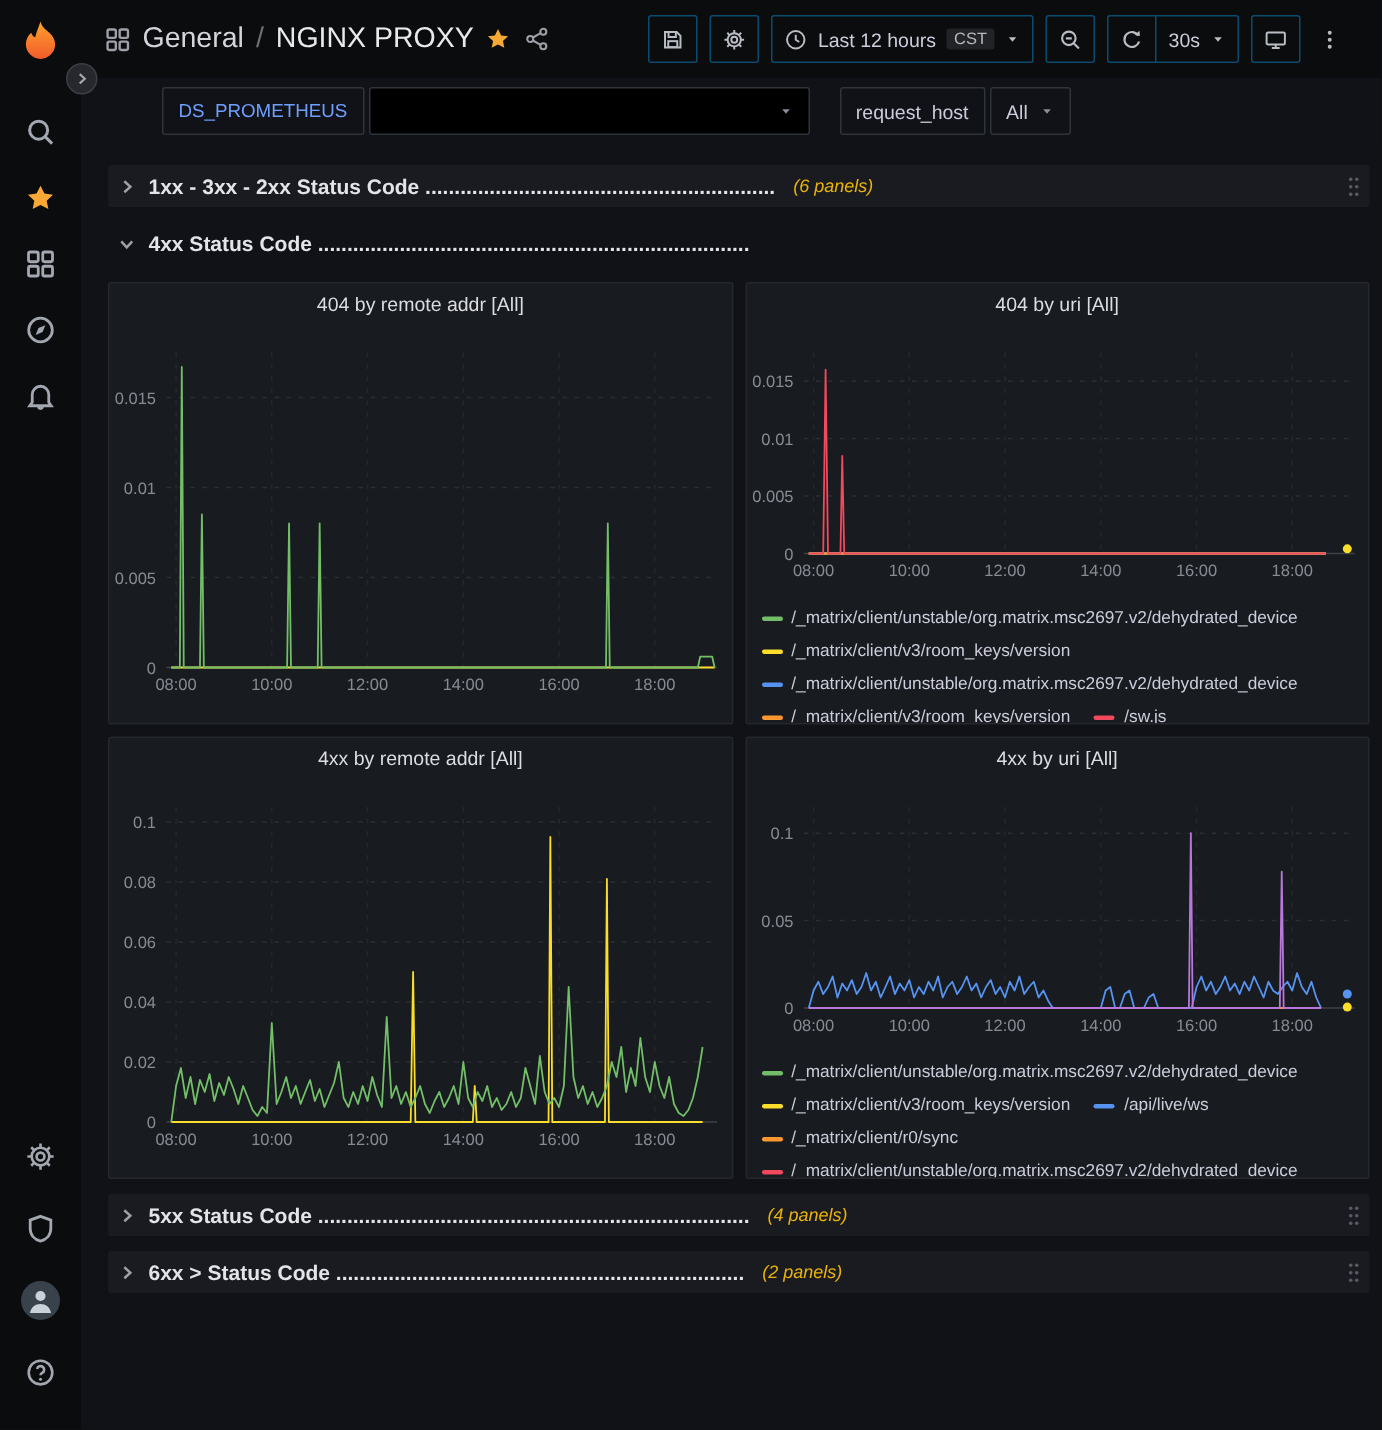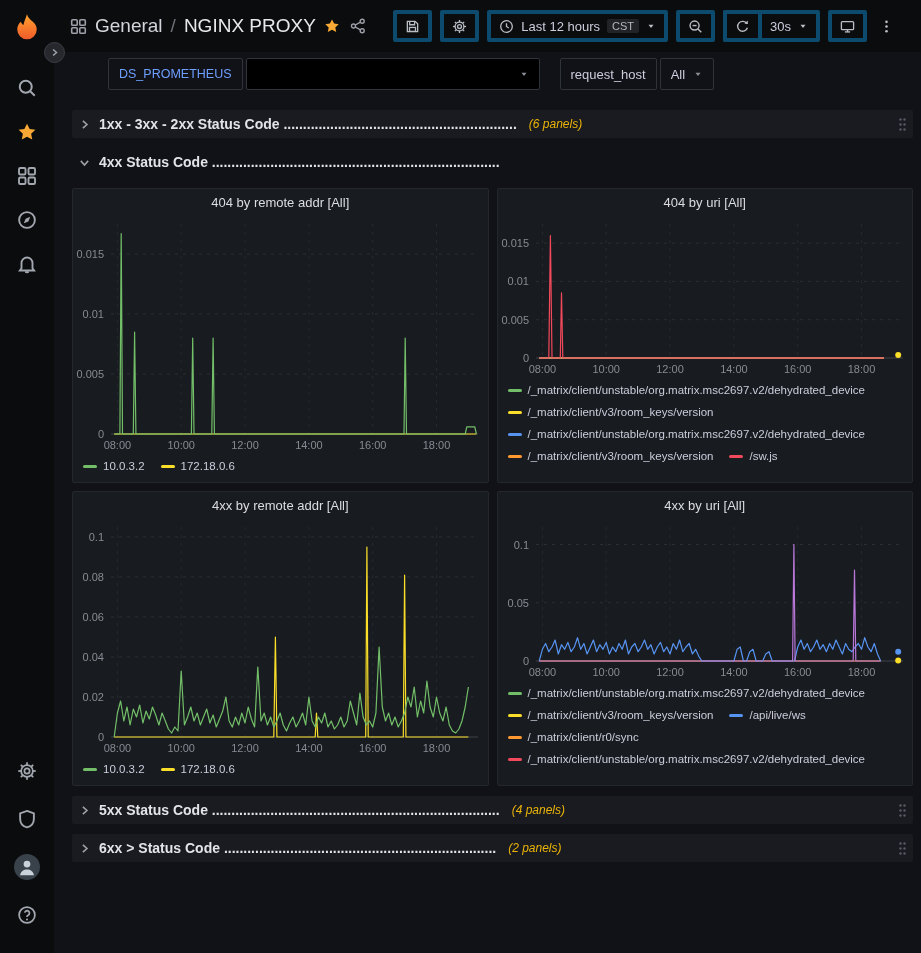--- a/index.html
+++ b/index.html
@@ -53,21 +53,21 @@
   .crumb-sep { color: #6e7076; }
   .crumb-title { color: #e8e9ec; font-weight: 500; cursor: pointer; }
   .fav-star { color: #f8a834; display: flex; cursor: pointer; }
   .fav-star svg { width: 16px; height: 16px; }
   .share { color: #9da0a8; display: flex; cursor: pointer; margin-left: 2px; }
   .share svg { width: 16px; height: 16px; }
 
   .toolbar { display: flex; align-items: center; }
   .tbtn {
     height: 32px; min-width: 32px; padding: 0 8px; margin-left: 8px;
-    background: transparent; border: 4px solid #0c4a6e; border-radius: 2px;
+    background: transparent; border: 1px solid #0c4a6e; border-radius: 2px;
     color: #ccccdc; display: flex; align-items: center; gap: 7px;
     font-size: 13px; font-family: inherit; cursor: pointer;
   }
   .tbtn svg { width: 15px; height: 15px; color: #b9bdc4; flex: 0 0 auto; }
   .tbtn .caret svg { width: 10px; height: 10px; }
   .tz-chip {
     font-size: 11px; color: #b4b7bd; background: rgba(204,204,220,0.12);
     padding: 1px 5px; border-radius: 2px;
   }
   .split { display: flex; margin-left: 8px; }
@@ -107,21 +107,21 @@
   .r1 { margin: 8px 0 10px; }
   .r4xx { margin: 8px 0 12px; }
   .r5 { margin: 10px 0 10px; }
   .r6 { margin: 0; }
 
   .panel-row {
     display: grid; grid-template-columns: 1fr 1fr; gap: 8px; margin-bottom: 8px;
   }
   .panel {
     background: #181b1f; border: 1px solid #24272c; border-radius: 2px;
-    height: 295px; display: flex; flex-direction: column; overflow: hidden;
+    height: 295px; display: flex; flex-direction: column; overflow: hidden; gap: 11px;
   }
   .panel-title {
     flex: 0 0 27px; display: flex; align-items: center; justify-content: center;
     font-size: 13px; font-weight: 500; color: #dcdde1; cursor: pointer;
   }
   .chart { width: 100%; }
   .legend {
     flex: 1; overflow: hidden; padding: 1px 10px 0;
     display: flex; flex-wrap: wrap; align-content: flex-start; column-gap: 16px;
     font-size: 11.5px; color: #ccccdc;

